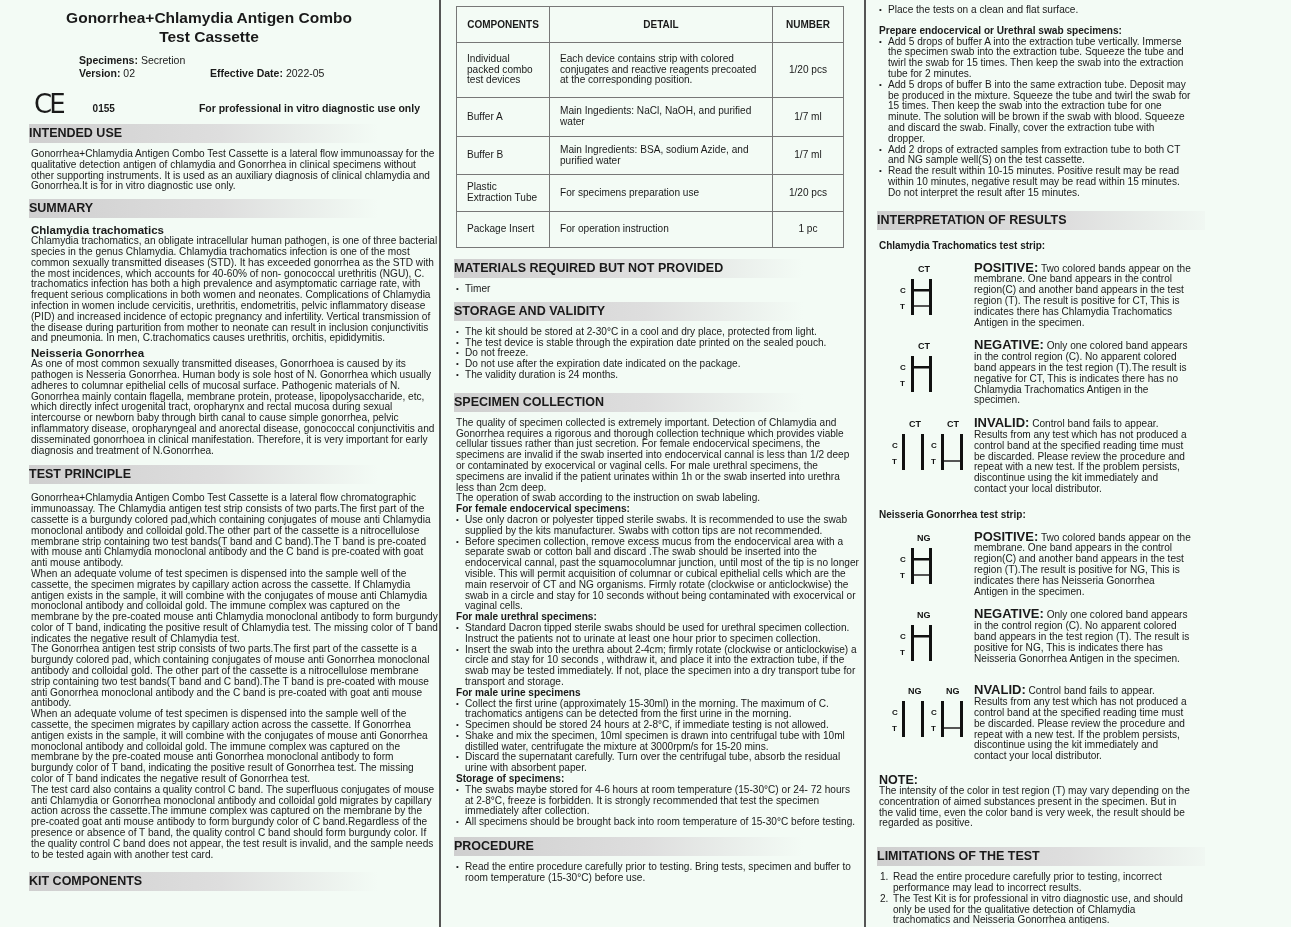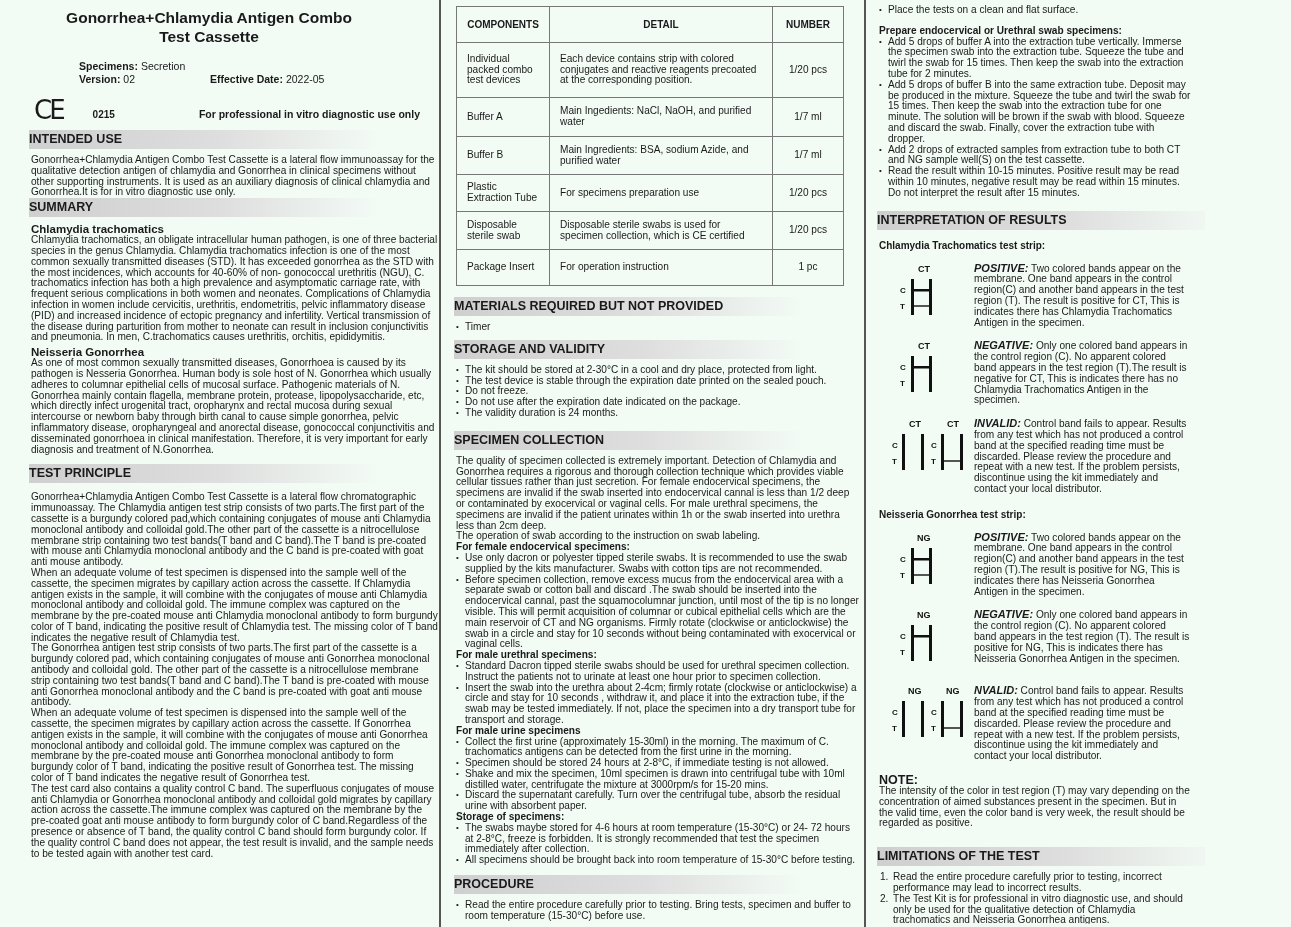--- a/index.html
+++ b/index.html
@@ -13,21 +13,21 @@
   .col { position:absolute; top:0; bottom:3px; overflow:hidden; }
   #col1 { left:0; width:438px; }
   #col2 { left:440px; width:434px; }
   #col3 { left:866px; width:339px; }
   .divider { position:absolute; top:0; bottom:0; width:2px; background:#555; }
   .inner { padding:0 0 0 31px; }
   #col2 .inner { padding-left:16px; padding-right:14px; }
   #col3 .inner { padding-left:13px; padding-right:14px; }
 
   .title { text-align:center; font-weight:bold; font-size:15.5px; line-height:19px; padding-top:8px; padding-right:20px; }
-  .meta { font-size:10.5px; line-height:13px; margin-top:14px; padding-left:48px; }
+  .meta { font-size:10.5px; line-height:13px; margin-top:8px; padding-left:48px; }
   .meta b { font-weight:bold; }
   .meta-row { display:flex; }
   .meta-row .l { width:131px; }
   .ce-row { display:flex; align-items:center; margin-top:8px; height:32px; font-size:10.5px; font-weight:bold;gap:20px; }
   .ce-mark { font-size:26px; font-weight:normal; letter-spacing:-3px; font-family:"DejaVu Sans", sans-serif; margin-left:3px; }
   .ce-num { margin-left:10px; font-size:10px; margin-top:8px; }
   .ce-pro { margin-left:auto; margin-right:18px; margin-top:8px; }
 
   .sec-head {
     font-weight:bold; font-size:12.5px; line-height:19px; height:19px;
@@ -48,63 +48,64 @@
   table.kit { border-collapse:collapse; margin-top:6px; width:388px; font-size:10.1px; }
   table.kit th, table.kit td { border:1px solid #777; vertical-align:middle; }
   table.kit th { height:33px; font-weight:bold; font-size:10px; }
   table.kit td { line-height:10.8px; padding:4px 10px; }
   table.kit td.num { text-align:center; padding:0; }
 
   .strip-sub { font-weight:bold; font-size:10px; margin:10px 0 12px 0; }
   .interp { display:flex; margin-bottom:12px; }
   .fig { width:95px; flex-shrink:0; position:relative; }
   .interp .txt { font-size:10.1px; line-height:10.8px; }
-  .interp .txt b.k { font-size:11px; font-weight:bold;font-style:italic; }
+  .interp .txt b.k { font-size:13px; font-weight:bold; }
   .note-h { font-weight:bold; font-size:12.5px; line-height:12px; margin-top:4px; }
 </style>
 </head>
 <body>
 
 <div class="col" id="col1">
   <div class="title">
     <div>Gonorrhea+Chlamydia Antigen Combo</div>
     <div>Test Cassette</div>
   </div>
   <div class="inner">
     <div class="meta">
       <div><b>Specimens:</b> <span>Secretion</span></div>
       <div class="meta-row">
         <div class="l"><b>Version:</b> <span>02</span></div>
         <div><b>Effective Date:</b> <span>2022-05</span></div>
       </div>
     </div>
     <div class="ce-row">
       <span class="ce-mark">CE</span>
-      <span class="ce-num">0215</span>
+      <span class="ce-num">0155</span>
       <span class="ce-pro">For professional in vitro diagnostic use only</span>
     </div>
 
     <div class="sec-head" style="margin-top:4px">INTENDED USE</div>
     <div class="para">Gonorrhea+Chlamydia Antigen Combo Test Cassette is a lateral flow immunoassay for the qualitative detection antigen of chlamydia and Gonorrhea in clinical specimens without other supporting instruments. It is used as an auxiliary diagnosis of clinical chlamydia and Gonorrhea.It is for in vitro diagnostic use only.</div>
 
-    <div class="sec-head" style="margin-top:0">SUMMARY</div>
+    <div class="sec-head" style="margin-top:7px">SUMMARY</div>
     <div class="subhead">Chlamydia trachomatics</div>
     <div class="para">Chlamydia trachomatics, an obligate intracellular human pathogen, is one of three bacterial species in the genus Chlamydia. Chlamydia trachomatics infection is one of the most common sexually transmitted diseases (STD). It has exceeded gonorrhea as the STD with the most incidences, which accounts for 40-60% of non- gonococcal urethritis (NGU), C. trachomatics infection has both a high prevalence and asymptomatic carriage rate, with frequent serious complications in both women and neonates. Complications of Chlamydia infection in women include cervicitis, urethritis, endometritis, pelvic inflammatory disease (PID) and increased incidence of ectopic pregnancy and infertility. Vertical transmission of the disease during parturition from mother to neonate can result in inclusion conjunctivitis and pneumonia. In men, C.trachomatics causes urethritis, orchitis, epididymitis.</div>
     <div class="subhead" style="margin-top:3px">Neisseria Gonorrhea</div>
     <div class="para">As one of most common sexually transmitted diseases, Gonorrhoea is caused  by its pathogen is Nesseria Gonorrhea. Human body is sole host of N. Gonorrhea which usually adheres to columnar epithelial cells of mucosal  surface. Pathogenic materials of N. Gonorrhea mainly contain flagella, membrane protein, protease, lipopolysaccharide, etc, which directly infect urogenital tract, oropharynx and rectal mucosa during sexual intercourse or newborn baby through birth canal to cause simple gonorrhea, pelvic inflammatory disease, oropharyngeal and anorectal disease, gonococcal conjunctivitis and disseminated gonorrhoea in clinical manifestation. Therefore,  it is very important for early diagnosis and treatment of N.Gonorrhea.</div>
 
     <div class="sec-head" style="margin-top:9px">TEST PRINCIPLE</div>
     <div style="margin-top:9px">
       <div class="para">Gonorrhea+Chlamydia Antigen Combo Test Cassette is a lateral flow chromatographic immunoassay. The Chlamydia antigen test strip consists of two parts.The first part of the cassette is a burgundy colored pad,which containing conjugates of mouse anti Chlamydia monoclonal antibody and colloidal gold.The other part of the cassette is a nitrocellulose membrane strip containing two test bands(T band and C band).The T band is pre-coated with mouse anti Chlamydia monoclonal antibody and the C band is pre-coated with goat anti mouse antibody.</div>
       <div class="para">When an adequate volume of test specimen is dispensed into the sample well of the cassette, the specimen migrates by capillary action across the cassette. If Chlamydia antigen exists in the sample, it will combine with the conjugates of mouse anti Chlamydia monoclonal antibody and colloidal gold. The immune complex was captured on the membrane by the pre-coated mouse anti Chlamydia monoclonal antibody to form burgundy color of T band, indicating the positive result of Chlamydia test. The missing color of T band indicates the negative result of Chlamydia test.</div>
       <div class="para">The Gonorrhea antigen test strip consists of two parts.The first part of the cassette is a burgundy colored pad, which containing conjugates of mouse anti Gonorrhea monoclonal antibody and colloidal gold. The other part of the cassette is a nitrocellulose membrane strip containing two test bands(T band and C band).The T band is pre-coated with mouse anti Gonorrhea monoclonal antibody and the C band is pre-coated with goat anti mouse antibody.</div>
       <div class="para">When an adequate volume of test specimen is dispensed into the sample well of the cassette, the specimen migrates by capillary action across the cassette. If Gonorrhea antigen exists in the sample, it will combine with the conjugates of mouse anti Gonorrhea monoclonal antibody and colloidal gold. The immune complex was captured on the membrane by the pre-coated mouse anti Gonorrhea monoclonal antibody to form burgundy color of T band, indicating the positive result of Gonorrhea test. The missing color of T band indicates the negative result of Gonorrhea test.</div>
       <div class="para">The test card also contains a quality control C band. The superfluous conjugates of mouse anti Chlamydia or Gonorrhea monoclonal antibody and colloidal gold migrates by capillary action across the cassette.The immune complex was captured on the membrane by the pre-coated goat anti mouse antibody to form burgundy color of C band.Regardless of the presence or absence of T band, the quality control C band should form burgundy color. If the quality control C band does not appear, the test result is invalid, and the sample needs to be tested again with another test card.</div>
     </div>
 
+    <div class="sec-head" style="margin-top:12px">KIT COMPONENTS</div>
   </div>
 </div>
 
 <div class="divider" style="left:439px"></div>
 
 <div class="col" id="col2">
   <div class="inner">
     <table class="kit">
       <tbody>
           <tr>
@@ -123,25 +124,20 @@
         <td class="num">1/7 ml</td>
       </tr>
       <tr style="height:38px">
         <td>Buffer B</td>
         <td>Main Ingredients: BSA, sodium Azide, and purified water</td>
         <td class="num">1/7 ml</td>
       </tr>
       <tr style="height:37px">
         <td>Plastic Extraction Tube</td>
         <td>For specimens preparation use</td>
-        <td class="num">1/20 pcs</td>
-      </tr>
-      <tr style="height:38px">
-        <td>Disposable sterile swab</td>
-        <td>Disposable sterile swabs is used for specimen collection, which is CE certified</td>
         <td class="num">1/20 pcs</td>
       </tr>
       <tr style="height:36px">
         <td>Package Insert</td>
         <td>For operation instruction</td>
         <td class="num">1 pc</td>
       </tr>
     </tbody>
       </table>
 

